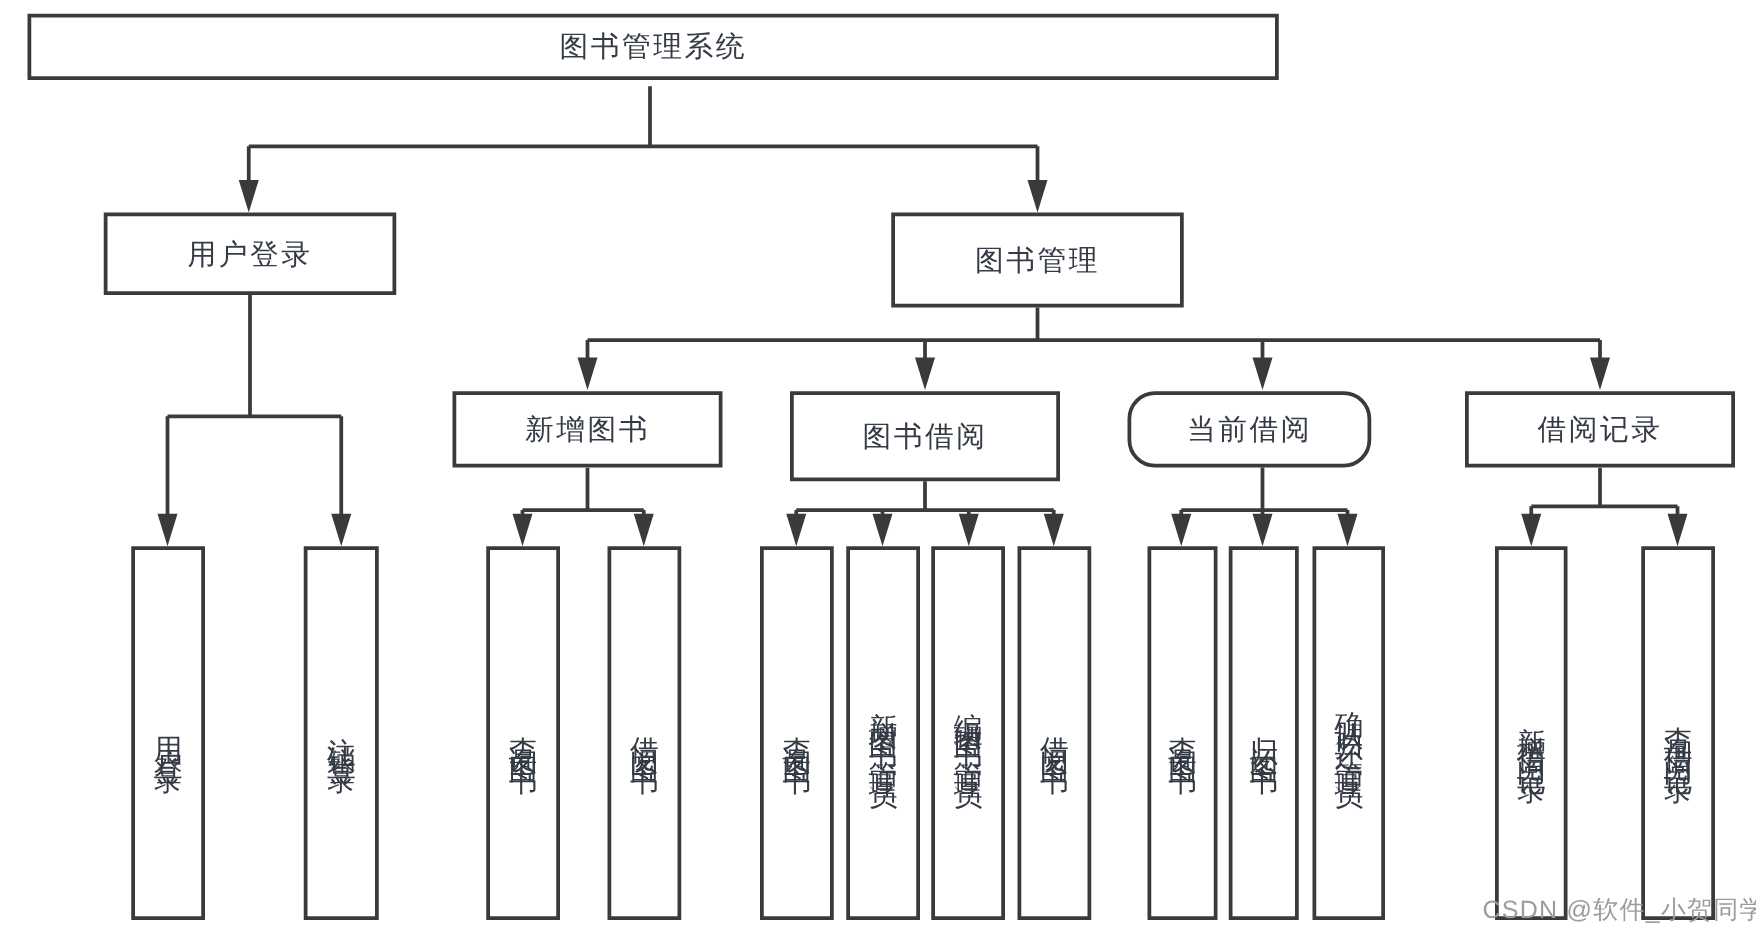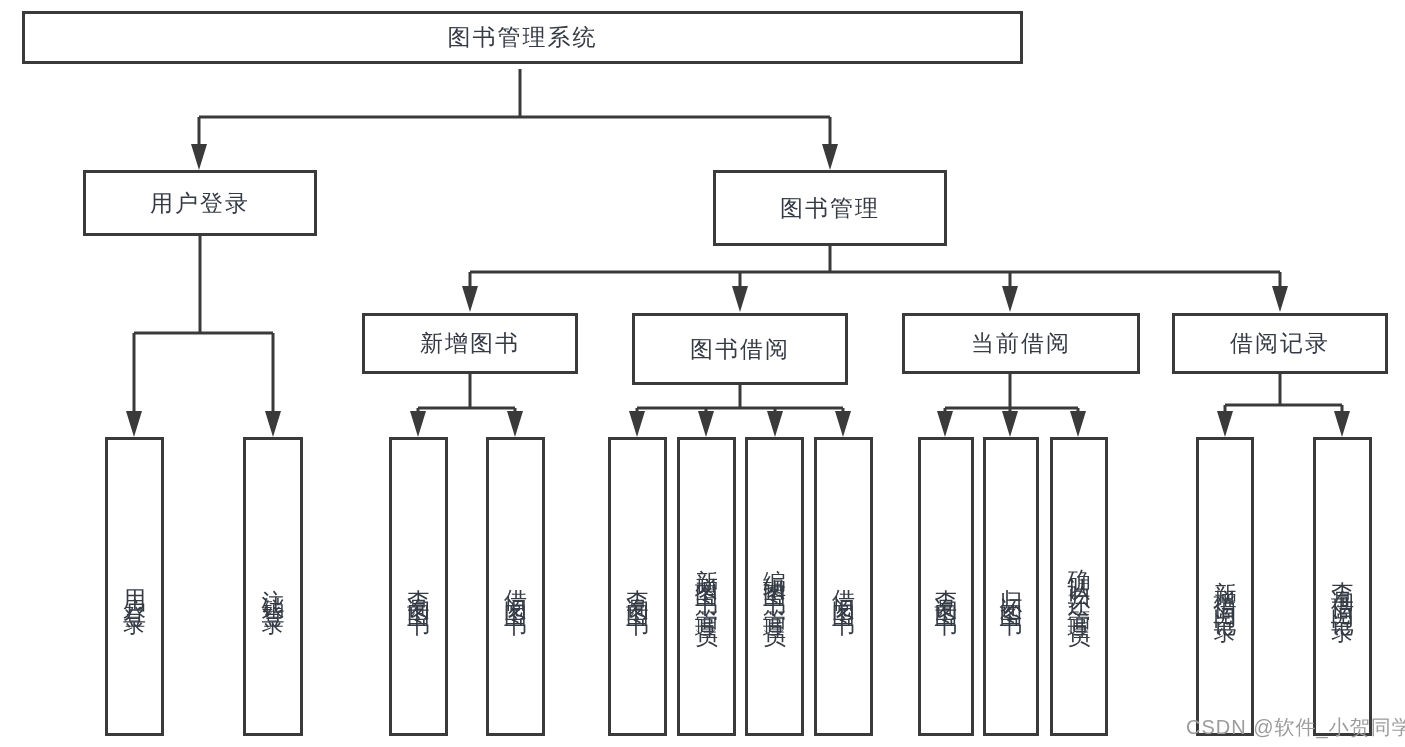--- a/index.html
+++ b/index.html
@@ -92,21 +92,21 @@
   <div class="node h" style="left:713px; top:170px; width:234px; height:76px;">
     <span>图书管理</span>
   </div>
 
   <div class="node h" style="left:362px; top:313px; width:216px; height:61px;">
     <span>新增图书</span>
   </div>
   <div class="node h" style="left:632px; top:313px; width:216px; height:72px;">
     <span>图书借阅</span>
   </div>
-  <div class="node h" style="left:902px; top:313px; width:238px; height:61px;">
+  <div class="node h" style="left:902px; top:313px; width:195px; height:61px;border-radius:22px;">
     <span>当前借阅</span>
   </div>
   <div class="node h" style="left:1172px; top:313px; width:216px; height:61px;">
     <span>借阅记录</span>
   </div>
 
   <div class="node v" style="left:105px; top:437px; width:59px; height:299px;">
     <span>用户登录</span>
   </div>
   <div class="node v" style="left:243px; top:437px; width:60px; height:299px;">

